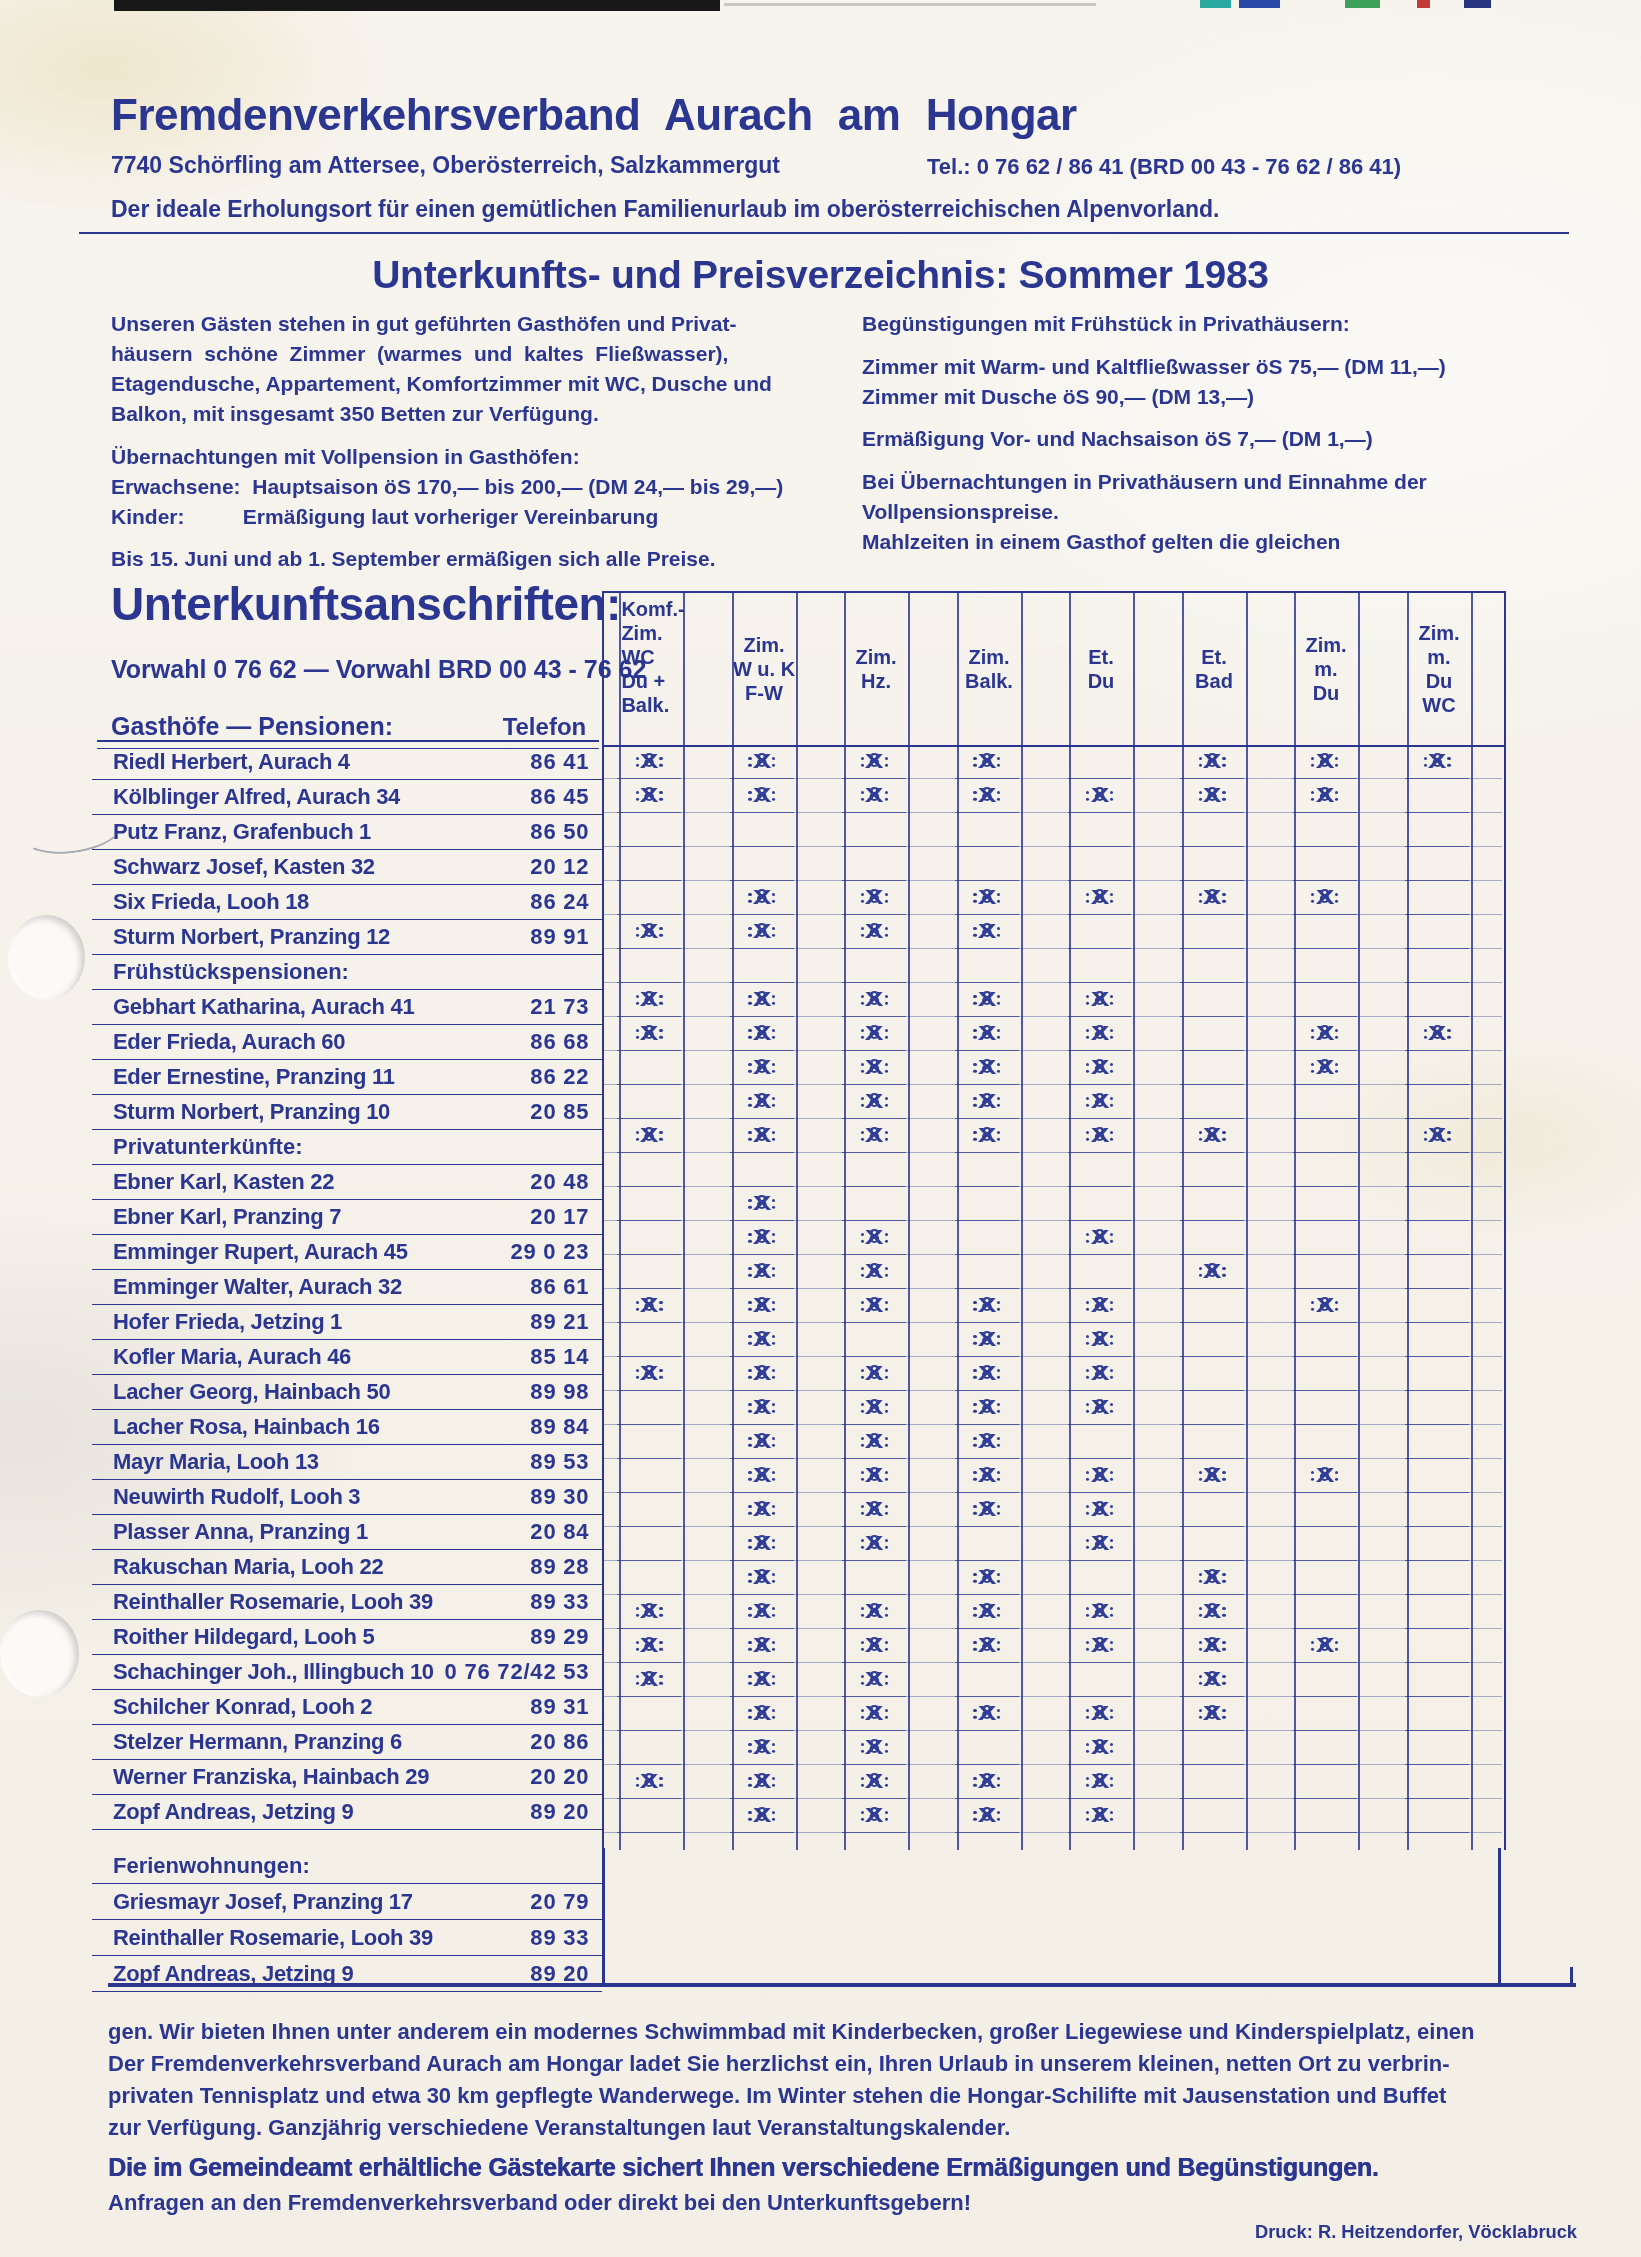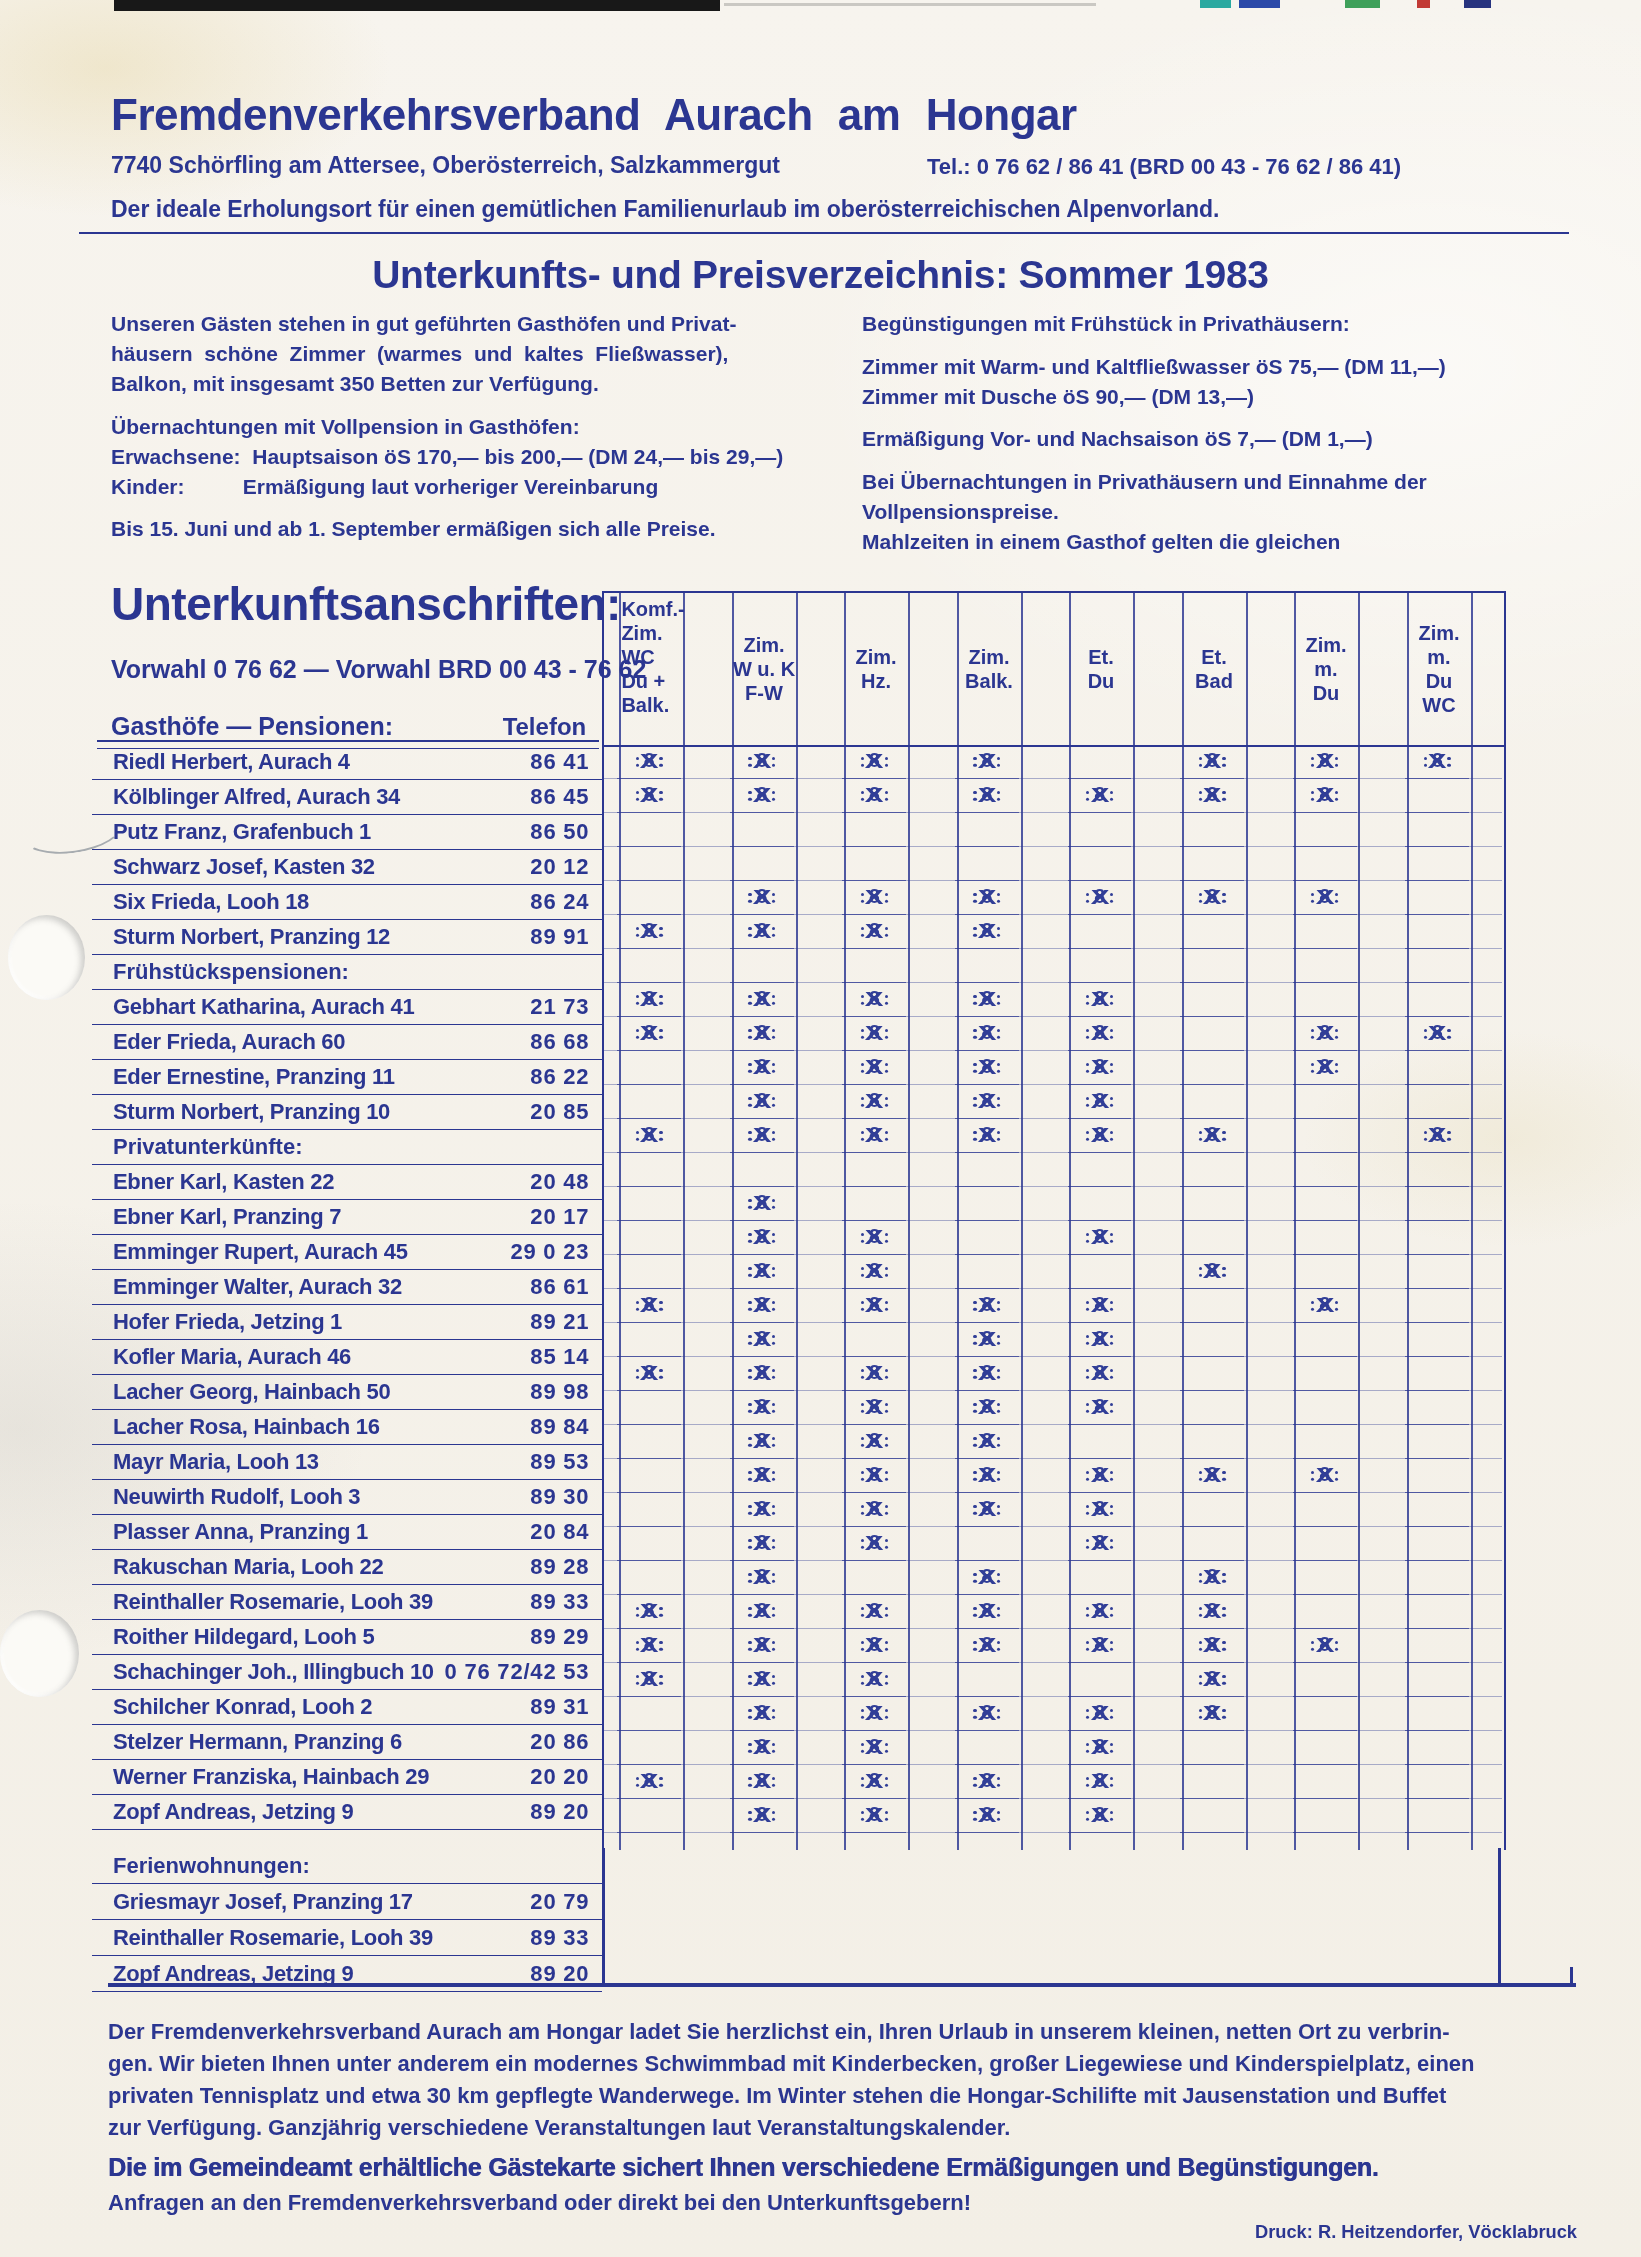--- a/index.html
+++ b/index.html
@@ -101,20 +101,21 @@
   <div class="abs addr">7740 Schörfling am Attersee, Oberösterreich, Salzkammergut</div>
   <div class="abs tel">Tel.: 0 76 62 / 86 41  (BRD 00 43 - 76 62 / 86 41)</div>
   <div class="abs tagline">Der ideale Erholungsort für einen gemütlichen Familienurlaub im oberösterreichischen Alpenvorland.</div>
   <div class="abs toprule"></div>
 
   <div class="abs ptitle">Unterkunfts- und Preisverzeichnis: Sommer 1983</div>
   <div class="abs introL" id="introL">
       <div class="para">
         <div>Unseren Gästen stehen in gut geführten Gasthöfen und Privat-</div>
         <div>häusern  schöne  Zimmer  (warmes  und  kaltes  Fließwasser),</div>
+        <div>Etagendusche, Appartement, Komfortzimmer mit WC, Dusche und</div>
         <div>Balkon, mit insgesamt 350 Betten zur Verfügung.</div>
       </div>
       <div class="para">
         <div>Übernachtungen mit Vollpension in Gasthöfen:</div>
         <div>Erwachsene:  Hauptsaison öS 170,— bis 200,— (DM 24,— bis 29,—)</div>
         <div>Kinder:          Ermäßigung laut vorheriger Vereinbarung</div>
       </div>
       <div class="para">
         <div>Bis 15. Juni und ab 1. September ermäßigen sich alle Preise.</div>
       </div>
@@ -1864,22 +1865,22 @@
         <span class="rphone">89 20</span>
       </div>
     </div>
   <div class="abs extv" style="left:602px;top:1848px;height:139px;"></div>
   <div class="abs extv" style="left:1498px;top:1848px;height:139px;"></div>
   <div class="abs botline"></div>
   <div class="abs bottick"></div>
 
   <div class="abs footer">
     <div id="fpara">
+        <div class="fl">gen. Wir bieten Ihnen unter anderem ein modernes Schwimmbad mit Kinderbecken, großer Liegewiese und Kinderspielplatz, einen</div>
         <div class="fl">Der Fremdenverkehrsverband Aurach am Hongar ladet Sie herzlichst ein, Ihren Urlaub in unserem kleinen, netten Ort zu verbrin-</div>
-        <div class="fl">gen. Wir bieten Ihnen unter anderem ein modernes Schwimmbad mit Kinderbecken, großer Liegewiese und Kinderspielplatz, einen</div>
         <div class="fl">privaten Tennisplatz und etwa 30 km gepflegte Wanderwege. Im Winter stehen die Hongar-Schilifte mit Jausenstation und Buffet</div>
         <div class="fl">zur Verfügung. Ganzjährig verschiedene Veranstaltungen laut Veranstaltungskalender.</div>
       </div>
     <div class="fhl">Die im Gemeindeamt erhältliche Gästekarte sichert Ihnen verschiedene Ermäßigungen und Begünstigungen.</div>
     <div class="fct">Anfragen an den Fremdenverkehrsverband oder direkt bei den Unterkunftsgebern!</div>
   </div>
   <div class="abs printer">Druck: R. Heitzendorfer, Vöcklabruck</div>
 
 </div>
 

